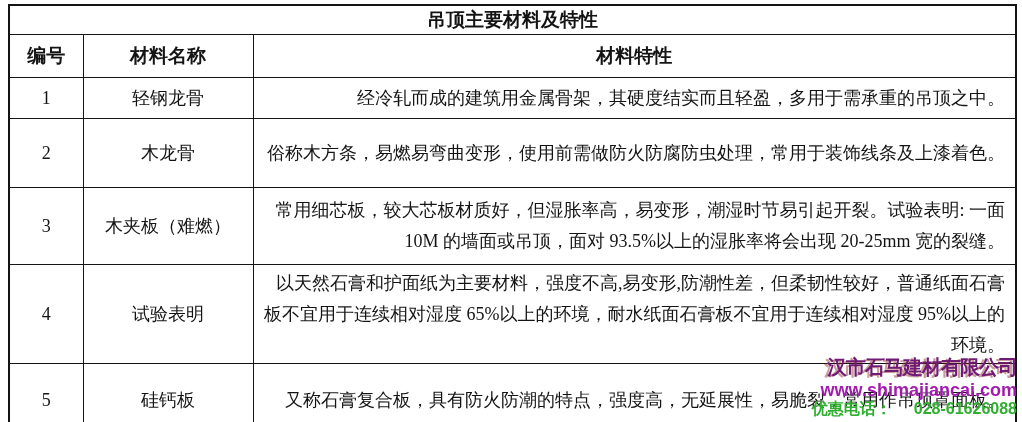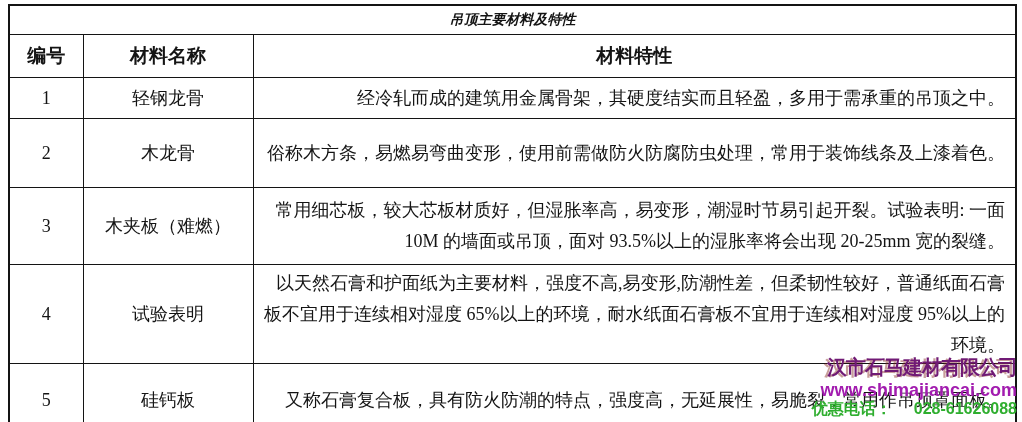--- a/index.html
+++ b/index.html
@@ -20,22 +20,21 @@
     color:#141414;
   }
   table.materials td{border:1px solid #141414;overflow:hidden;}
   col.c1{width:74px;}
   col.c2{width:170px;}
   col.c3{width:763px;}
   .title-row td{
     height:26px;
     text-align:center;
     font-weight:bold;
-    font-size:14px;
-    font-style:italic;
+    font-size:19px;
   }
   .header-row td{
     height:40px;
     text-align:center;
     font-weight:bold;
     font-size:19px;
     margin-top:25px;
   }
   #rows td{font-size:18px;vertical-align:middle;}
   #rows td.cid, #rows td.cname{text-align:center;}

